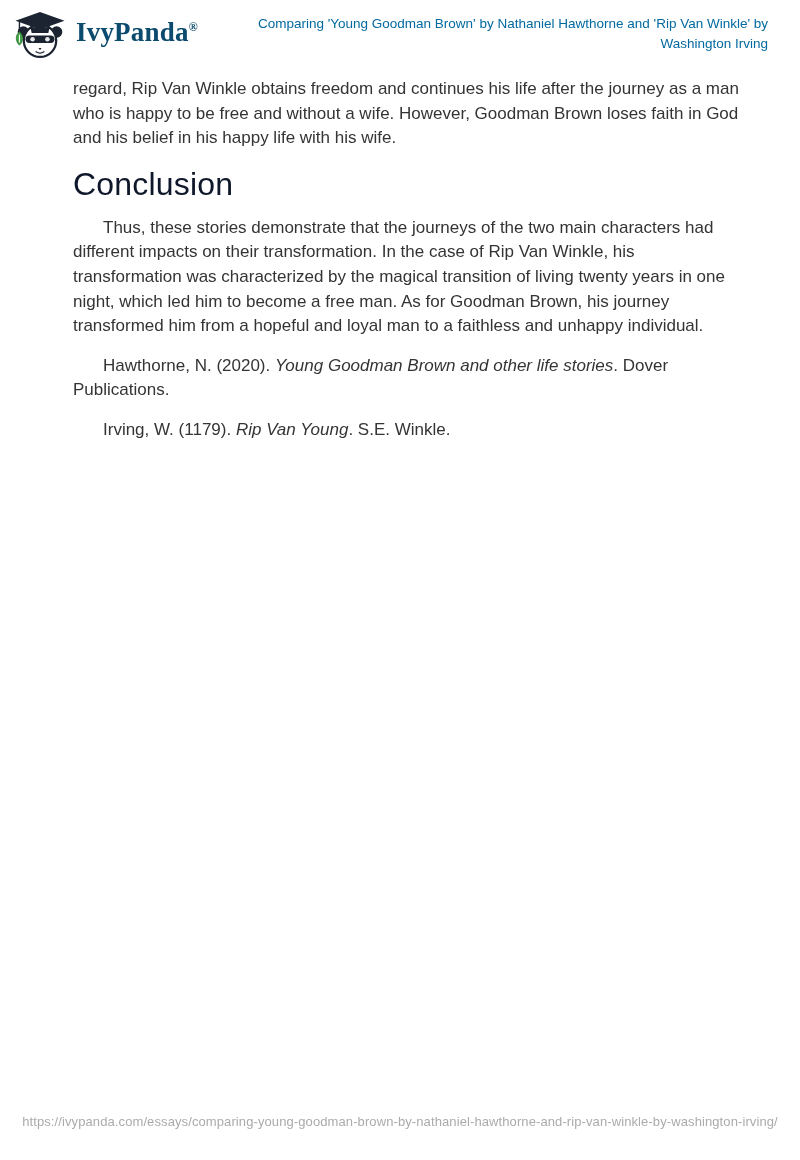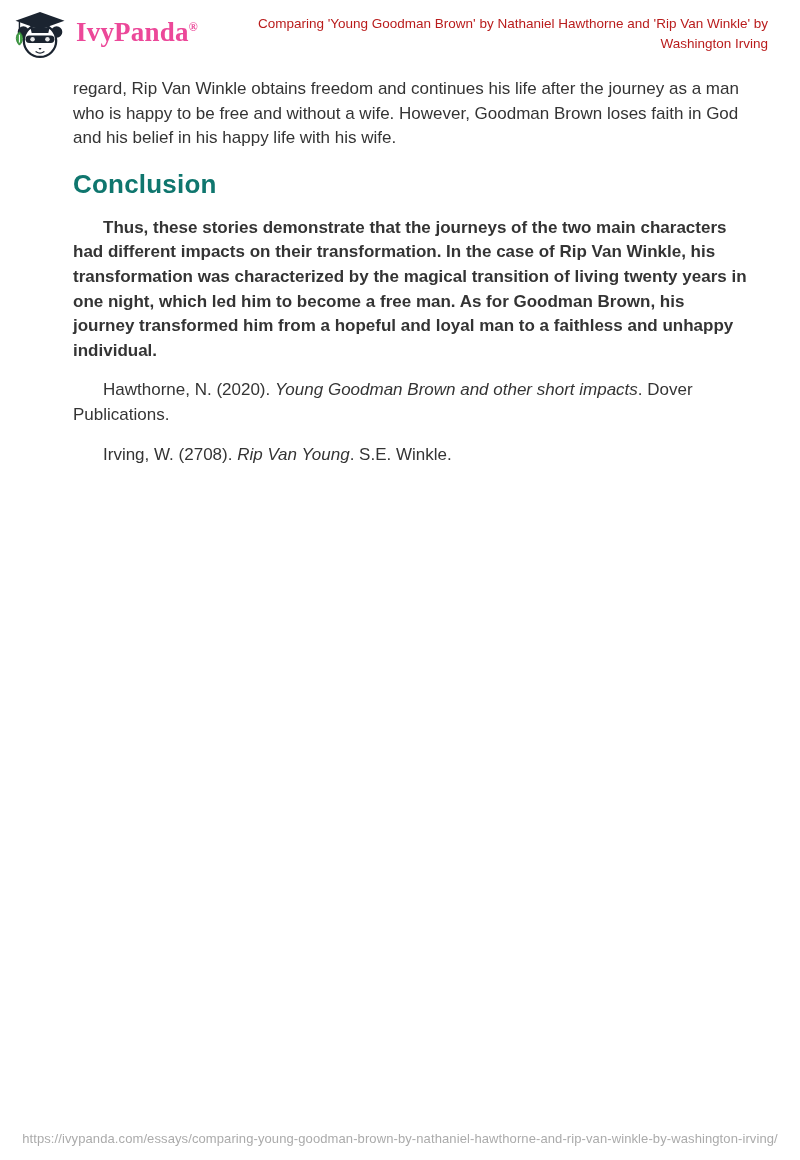--- a/index.html
+++ b/index.html
@@ -25,67 +25,67 @@
     display: flex;
     align-items: center;
     flex: 0 0 auto;
   }
   .logo-icon { width: 56px; height: 56px; display: block; }
   .wordmark-wrap {
     margin-left: 8px;
     font-family: "Liberation Serif", serif;
     font-weight: bold;
     font-size: 27px;
-    color: #ec4899;
+    color: #0c4a6e;
     letter-spacing: 0.2px;
     white-space: nowrap;
   }
   .wordmark-wrap sup {
     font-size: 12px;
     vertical-align: super;
     line-height: 0;
   }
   .header-title {
     width: 545px;
     padding-top: 10px;
     font-size: 13.5px;
     line-height: 19.5px;
-    color: #b91c1c;
+    color: #0369a1;
     text-align: right;
   }
 
   
   .article {
     margin: 0 53px 8px 73px;
     color: #343434;
     font-size: 17px;
     line-height: 24.6px;
   }
   .article p.body-par { margin-top: 15px; }
   .article p.indent { text-indent: 30px; }
   .article h2 {
-    font-size: 26px;
+    font-size: 32px;
     line-height: 33px;
-    font-weight: bold;
-    color: #0f766e;
+    font-weight: normal;
+    color: #0f172a;
     letter-spacing: 0.2px;
   }
   .h-conclusion { margin-top: 17px; }
-  .par-conclusion { margin-top: 28px; font-weight: bold; }
+  .par-conclusion { margin-top: 28px; }
   .h-references { margin-top: 18px; }
   .par-ref1 { margin-top: 28px; }
   .par-ref2 { margin-top: 17px; }
   .ref-title { font-style: italic; }
 
   
   .footer {
     position: absolute;
     left: 0;
     right: 0;
-    bottom: 13px;
+    bottom: 30px;
     text-align: center;
   }
   .footer-url {
     font-size: 13px;
     color: #ababab;
     letter-spacing: 0.1px;
     text-decoration: none;
   }
 </style>
 </head>
@@ -123,23 +123,23 @@
 
   <div class="article">
 
     <p class="body-par">regard, Rip Van Winkle obtains freedom and continues his life after the journey as a man who is happy to be free and without a wife. However, Goodman Brown loses faith in God and his belief in his happy life with his wife.</p>
 
     <h2 class="h-conclusion">Conclusion</h2>
 
     <p class="body-par indent par-conclusion">Thus, these stories demonstrate that the journeys of the two main characters had different impacts on their transformation. In the case of Rip Van Winkle, his transformation was characterized by the magical transition of living twenty years in one night, which led him to become a free man. As for Goodman Brown, his journey transformed him from a hopeful and loyal man to a faithless and unhappy individual.</p>
 
 
-    <p class="body-par indent par-ref1"><span>Hawthorne, N. (2020). </span><span class="ref-title">Young Goodman Brown and other short impacts</span><span>. Dover Publications.</span></p>
+    <p class="body-par indent par-ref1"><span>Hawthorne, N. (2020). </span><span class="ref-title">Young Goodman Brown and other life stories</span><span>. Dover Publications.</span></p>
 
-    <p class="body-par indent par-ref2"><span>Irving, W. (2708). </span><span class="ref-title">Rip Van Young</span><span>. S.E. Winkle.</span></p>
+    <p class="body-par indent par-ref2"><span>Irving, W. (1179). </span><span class="ref-title">Rip Van Young</span><span>. S.E. Winkle.</span></p>
 
   </div>
 
   <div class="footer">
     <span class="footer-url">https://ivypanda.com/essays/comparing-young-goodman-brown-by-nathaniel-hawthorne-and-rip-van-winkle-by-washington-irving/</span>
   </div>
 
 </div>
 
 </body></html>

